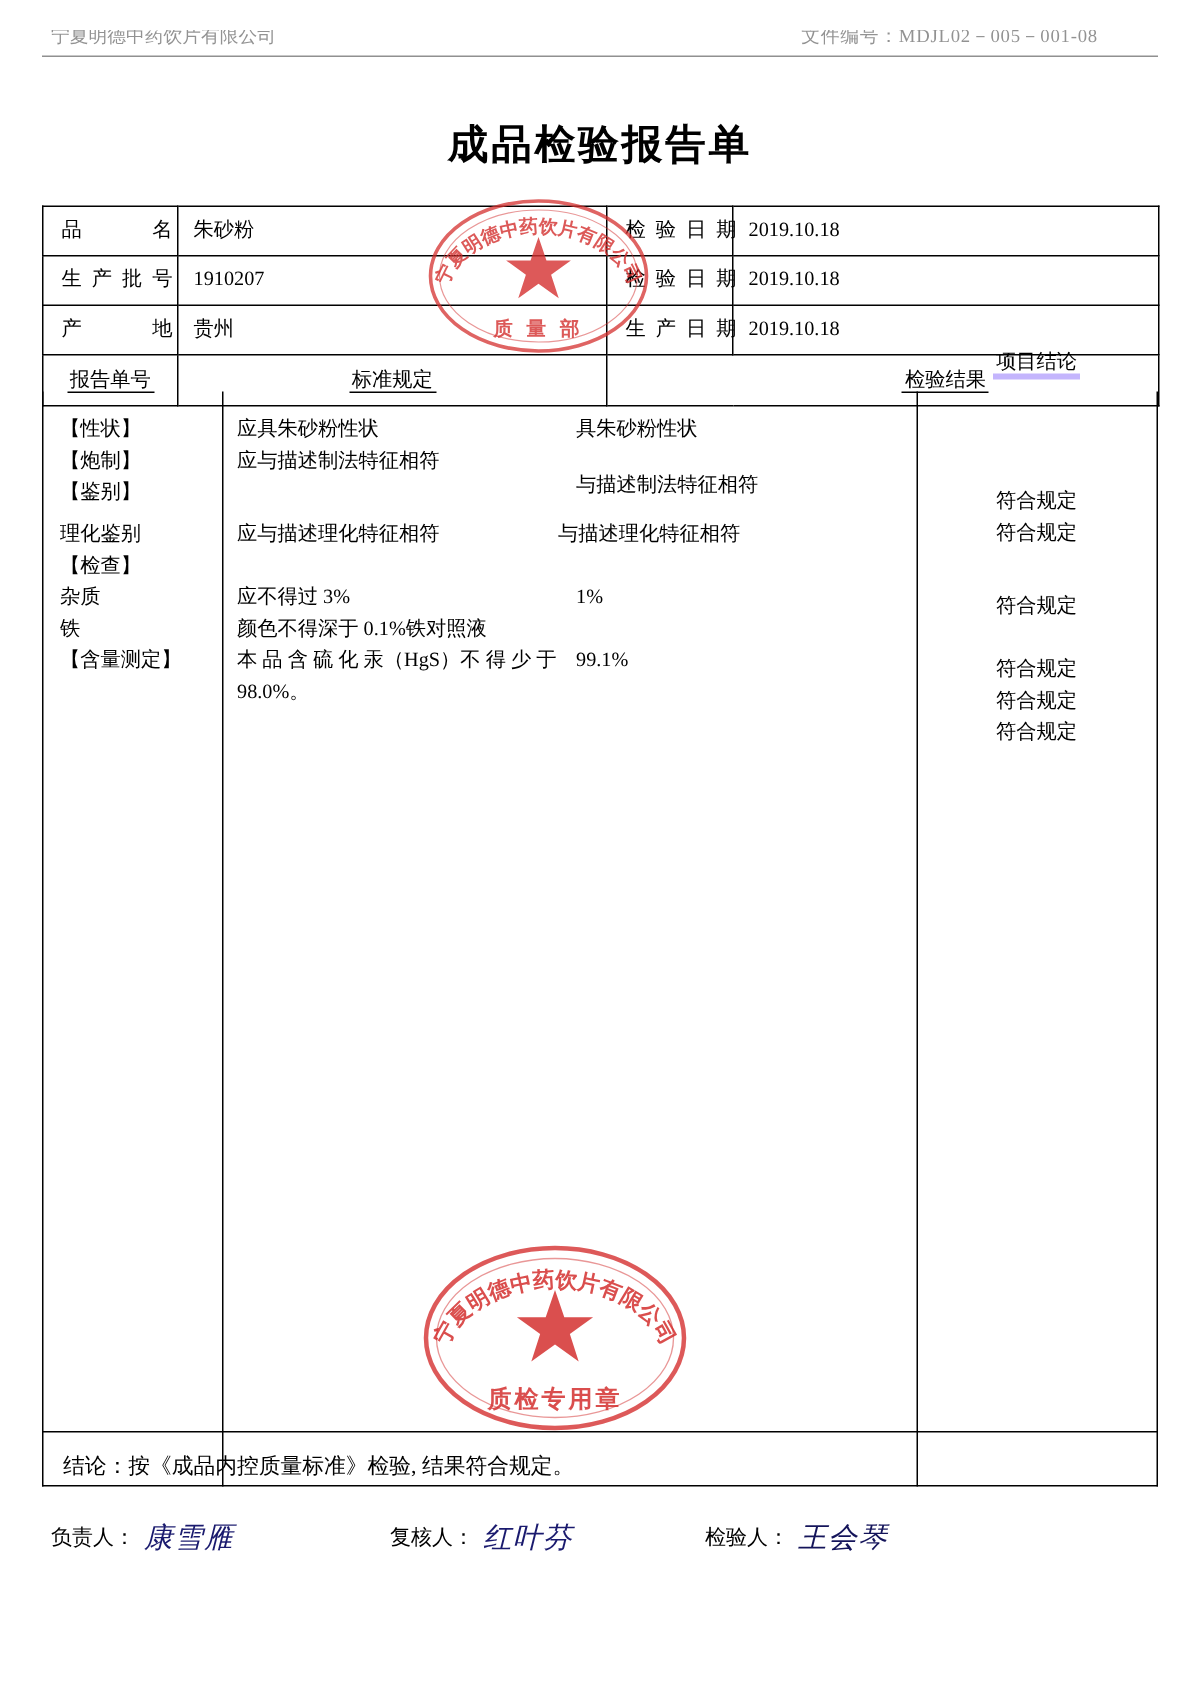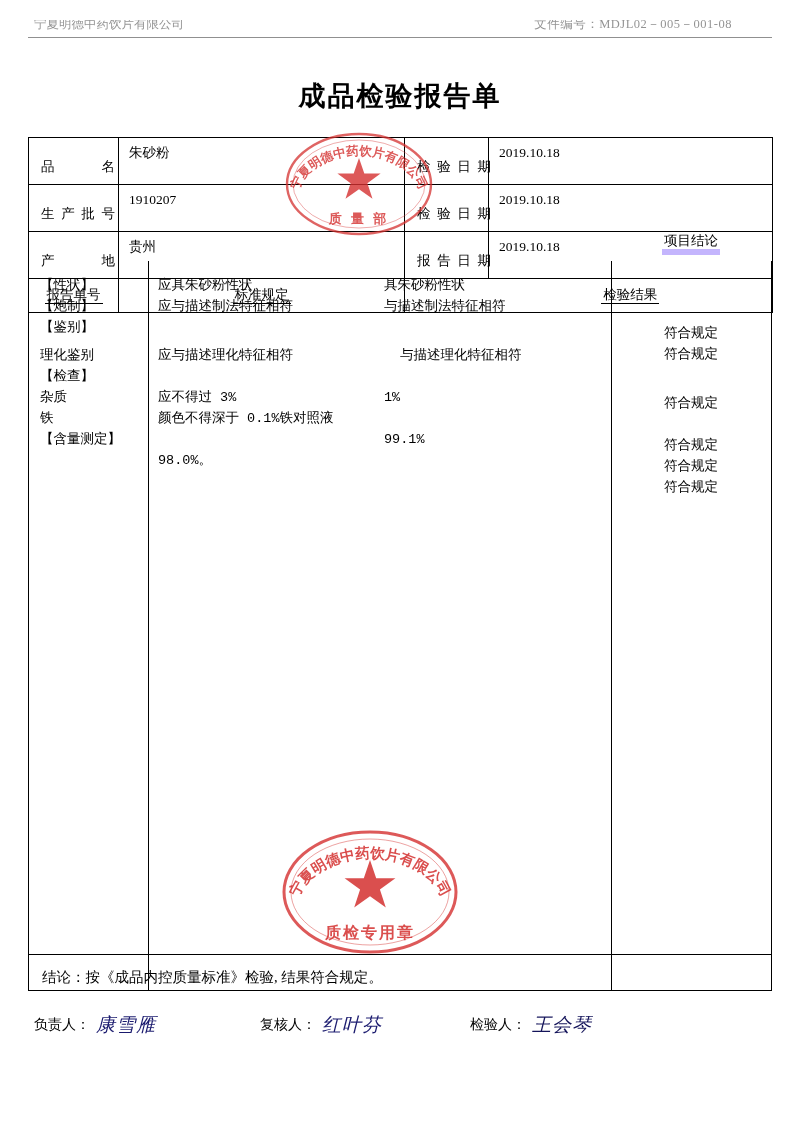--- a/index.html
+++ b/index.html
@@ -87,21 +87,20 @@
   .cell {
     padding: 5px 8px;
     height: 22px;
     line-height: 20px;
     white-space: nowrap;
   }
   .lbl {
     text-align: left;
     padding-left: 12px;
     letter-spacing: 0;
-    margin-top: 14px;
   }
   .lbl-spread {
     display: inline-block;
     width: 74px;
     text-align: justify;
     text-align-last: justify;
   }
   .val {
     padding-left: 10px;
   }
@@ -115,21 +114,20 @@
   .col-head span {
     border-bottom: 1px solid #000;
     padding: 0 2px 1px 2px;
   }
   .row-line {
     height: 21px;
     line-height: 21px;
     font-size: 13.5px;
     white-space: nowrap;
     overflow: hidden;
-    font-family: Liberation Mono, monospace;
   }
   .pad-l12 { padding-left: 12px; }
   .pad-l10 { padding-left: 10px; }
   .center { text-align: center; margin-top: 48px; }
   .conclusion-text {
     padding: 6px 0 0 14px;
     font-size: 14.5px;
     white-space: nowrap;
   }
 
@@ -232,21 +230,21 @@
           </td>
       </tr>
       <tr>
         <td>
             <div class="cell lbl"><span class="lbl-spread">产　地</span></div>
           </td>
         <td>
             <div class="cell val">贵州</div>
           </td>
         <td>
-            <div class="cell lbl"><span class="lbl-spread">报告日期</span></div>
+            <div class="cell lbl"><span class="lbl-spread">生产日期</span></div>
           </td>
         <td>
             <div class="cell val">2019.10.18</div>
           </td>
       </tr>
 
       <tr>
         <td>
             <div class="col-head"><span>报告单号</span></div>
           </td>
@@ -265,50 +263,50 @@
 
   <div style="position:absolute; top:261px; left:28px; width:744px; height:730px;">
 
     <div style="position:absolute; inset:0; border:1px solid #000; border-top:none; box-sizing:border-box;"></div>
     <div style="position:absolute; top:0; bottom:0; left:120px; border-left:1px solid #000;"></div>
     <div style="position:absolute; top:0; bottom:0; left:583px; border-left:1px solid #000;"></div>
     <div style="position:absolute; left:0; right:0; bottom:36px; border-top:1px solid #000;"></div>
 
     <div style="position:absolute; top:-29px; left:120px; width:463px; text-align:center;"></div>
     <div style="position:absolute; top:-29px; left:583px; width:160px; text-align:center; font-size:13.5px;">
-      <span style="border-bottom:6px solid #c4b5fd; padding:0 2px 1px 2px;">项目结论</span>
+      <span style="border-bottom:4px solid #c4b5fd; padding:0 2px 1px 2px;">项目结论</span>
     </div>
 
     <div style="position:absolute; top:14px; left:0; width:744px;">
 
       <div style="position:relative; height:21px;">
         <div class="row-line pad-l12" style="position:absolute; left:0; width:120px;">【性状】</div>
         <div class="row-line pad-l10" style="position:absolute; left:120px; width:340px;">应具朱砂粉性状</div>
         <div class="row-line pad-l10" style="position:absolute; left:346px; width:237px;">具朱砂粉性状</div>
         <div class="row-line center" style="position:absolute; left:583px; width:160px;">符合规定</div>
       </div>
 
       <div style="position:relative; height:21px;">
         <div class="row-line pad-l12" style="position:absolute; left:0; width:120px;">【炮制】</div>
         <div class="row-line pad-l10" style="position:absolute; left:120px; width:340px;">应与描述制法特征相符</div>
-        <div class="row-line pad-l10" style="position:absolute; left:346px; width:237px;">与描述制法特征相符</div>
+        <div class="row-line pad-l10" style="position:absolute; left:346px; width:237px;margin-top:16px;">与描述制法特征相符</div>
         <div class="row-line center" style="position:absolute; left:583px; width:160px;">符合规定</div>
       </div>
 
       <div style="position:relative; height:21px;">
         <div class="row-line pad-l12" style="position:absolute; left:0; width:120px;">【鉴别】</div>
         <div class="row-line pad-l10" style="position:absolute; left:120px; width:340px;"></div>
         <div class="row-line pad-l10" style="position:absolute; left:346px; width:237px;"></div>
         <div class="row-line center" style="position:absolute; left:583px; width:160px;"></div>
       </div>
 
       <div style="position:relative; height:21px; margin-top:7px;">
         <div class="row-line pad-l12" style="position:absolute; left:0; width:120px;">理化鉴别</div>
         <div class="row-line pad-l10" style="position:absolute; left:120px; width:340px;">应与描述理化特征相符</div>
-        <div class="row-line pad-l10" style="position:absolute; left:362px; width:237px;">与描述理化特征相符</div>
+        <div class="row-line pad-l10" style="position:absolute; left:334px; width:237px;">与描述理化特征相符</div>
         <div class="row-line center" style="position:absolute; left:583px; width:160px;">符合规定</div>
       </div>
 
       <div style="position:relative; height:21px;">
         <div class="row-line pad-l12" style="position:absolute; left:0; width:120px;">【检查】</div>
         <div class="row-line pad-l10" style="position:absolute; left:120px; width:340px;"></div>
         <div class="row-line pad-l10" style="position:absolute; left:346px; width:237px;"></div>
         <div class="row-line center" style="position:absolute; left:583px; width:160px;"></div>
       </div>
 
@@ -320,20 +318,21 @@
       </div>
 
       <div style="position:relative; height:21px;">
         <div class="row-line pad-l12" style="position:absolute; left:0; width:120px;">铁</div>
         <div class="row-line pad-l10" style="position:absolute; left:120px; width:340px;">颜色不得深于 0.1%铁对照液</div>
         <div class="row-line center" style="position:absolute; left:583px; width:160px;">符合规定</div>
       </div>
 
       <div style="position:relative; height:21px;">
         <div class="row-line pad-l12" style="position:absolute; left:0; width:120px;">【含量测定】</div>
+        <div class="row-line pad-l10" style="position:absolute; left:120px; width:340px;">本 品 含 硫 化 汞（HgS）不 得 少 于</div>
         <div class="row-line pad-l10" style="position:absolute; left:346px; width:237px;">99.1%</div>
         <div class="row-line center" style="position:absolute; left:583px; width:160px;">符合规定</div>
       </div>
 
       <div style="position:relative; height:21px;">
         <div class="row-line pad-l12" style="position:absolute; left:0; width:120px;"></div>
         <div class="row-line pad-l10" style="position:absolute; left:120px; width:340px;">98.0%。</div>
         <div class="row-line pad-l10" style="position:absolute; left:346px; width:237px;"></div>
         <div class="row-line center" style="position:absolute; left:583px; width:160px;"></div>
       </div>

